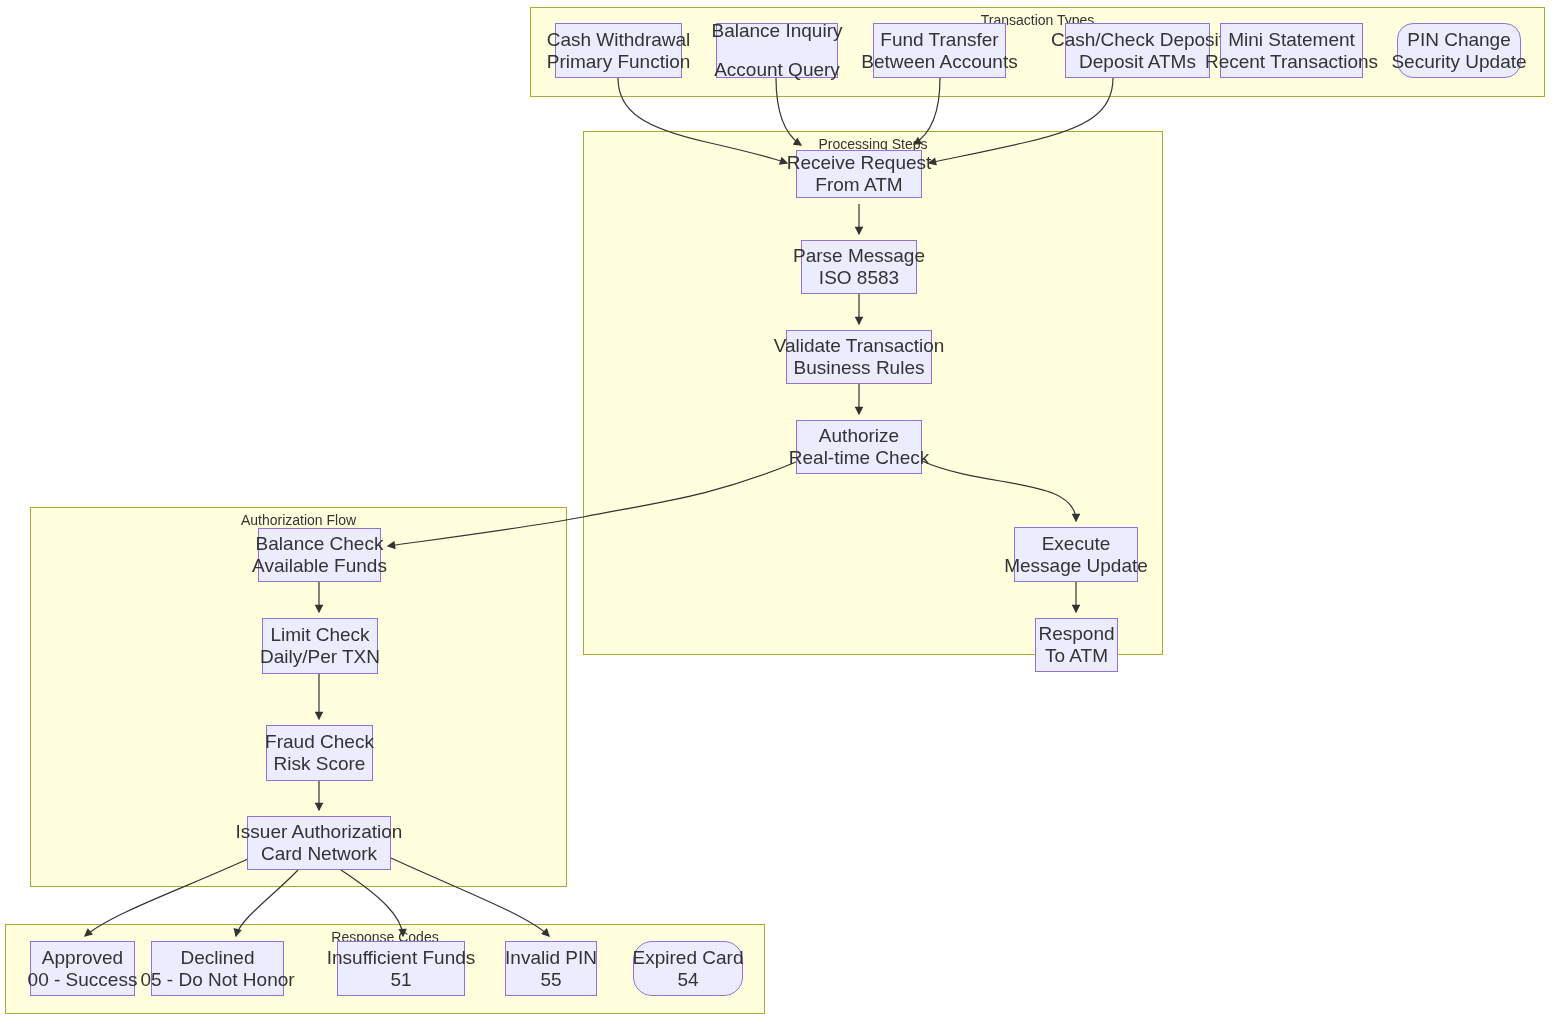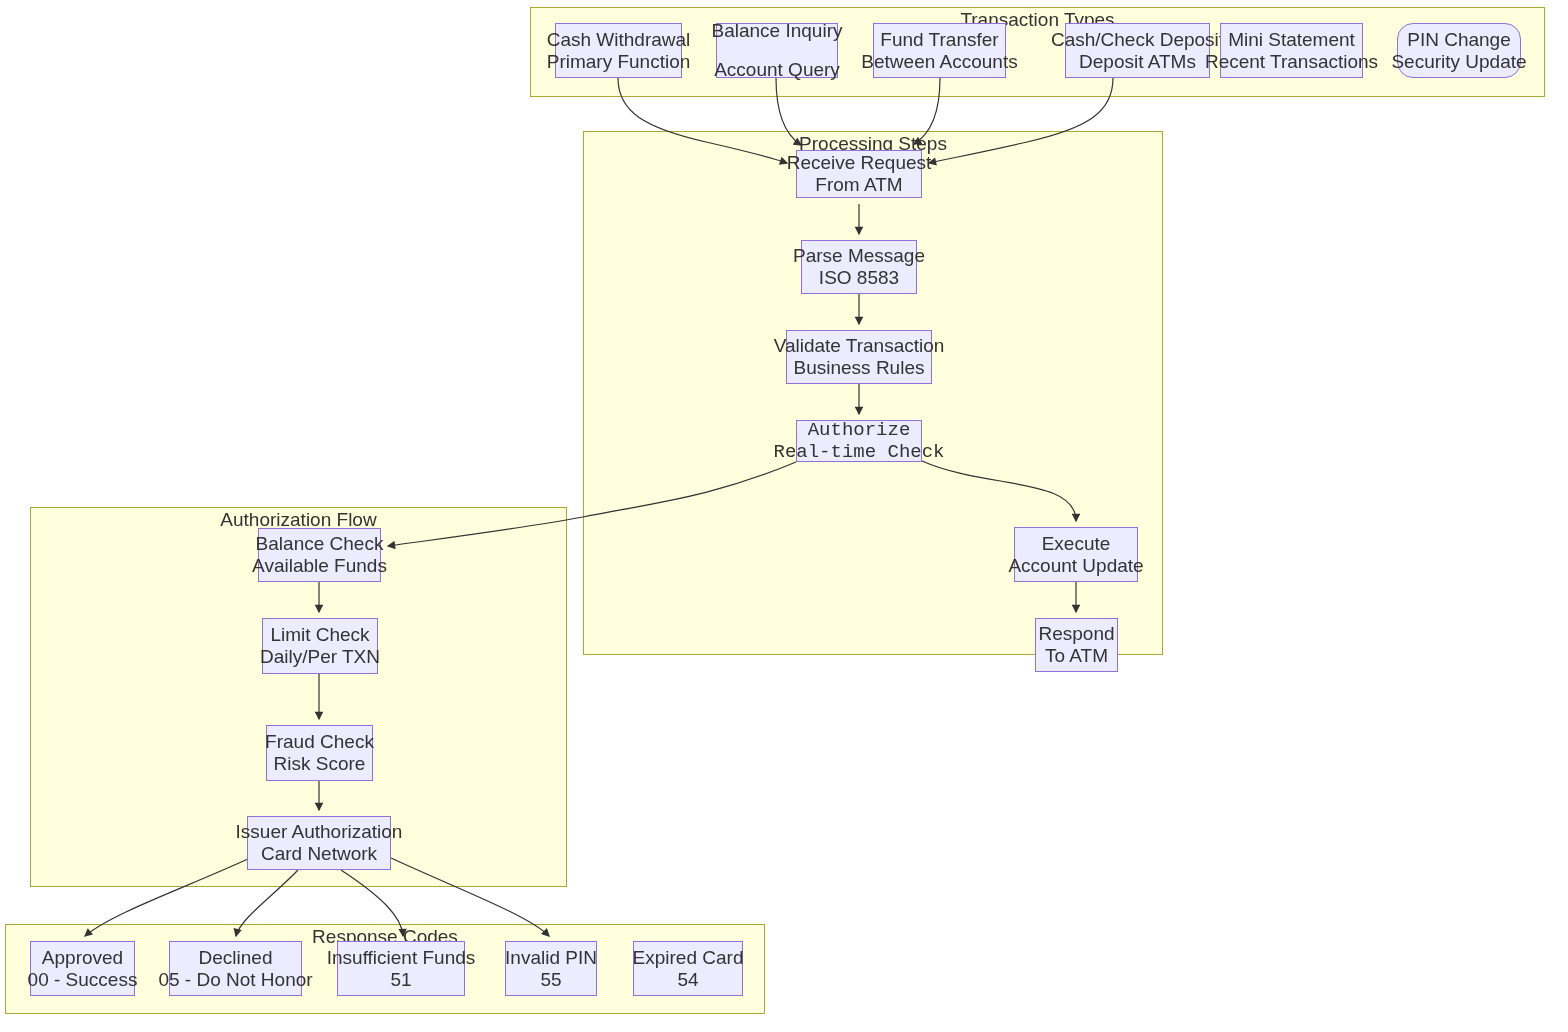--- a/index.html
+++ b/index.html
@@ -21,21 +21,21 @@
     background: var(--group-fill, #FFFFDE);
     border: 1px solid var(--group-border, #AAAA33);
     box-sizing: border-box;
   }
   .group-title {
     position: absolute;
     left: 0;
     right: 0;
     top: 3px;
     text-align: center;
-    font-size: 19px;
+    font-size: 14px;
     line-height: 18px;
     color: var(--text-color, #333333);
   }
   .node {
     position: absolute;
     background: var(--node-fill, #ECECFF);
     border: 1px solid var(--node-border, #9370DB);
     box-sizing: border-box;
     display: flex;
     flex-direction: column;
@@ -141,27 +141,27 @@
     <span>From ATM</span>
   </div>
   <div class="node" style="left:801px; top:240px; width:116px; height:54px;">
     <span>Parse Message</span>
     <span>ISO 8583</span>
   </div>
   <div class="node" style="left:786px; top:330px; width:146px; height:54px;">
     <span>Validate Transaction</span>
     <span>Business Rules</span>
   </div>
-  <div class="node" style="left:796px; top:420px; width:126px; height:42px;font-family:Liberation Mono, monospace;">
+  <div class="node" style="left:796px; top:420px; width:126px; height:54px;">
     <span>Authorize</span>
     <span>Real-time Check</span>
   </div>
   <div class="node" style="left:1014px; top:527px; width:124px; height:55px;">
     <span>Execute</span>
-    <span>Account Update</span>
+    <span>Message Update</span>
   </div>
   <div class="node" style="left:1035px; top:618px; width:83px; height:54px;">
     <span>Respond</span>
     <span>To ATM</span>
   </div>
 
   <div class="node" style="left:258px; top:528px; width:123px; height:54px;">
     <span>Balance Check</span>
     <span>Available Funds</span>
   </div>
@@ -175,30 +175,30 @@
   </div>
   <div class="node" style="left:247px; top:816px; width:144px; height:54px;">
     <span>Issuer Authorization</span>
     <span>Card Network</span>
   </div>
 
   <div class="node" style="left:30px; top:941px; width:105px; height:55px;">
     <span>Approved</span>
     <span>00 - Success</span>
   </div>
-  <div class="node" style="left:169px; top:941px; width:133px; height:55px;">
+  <div class="node" style="left:151px; top:941px; width:133px; height:55px;">
     <span>Declined</span>
     <span>05 - Do Not Honor</span>
   </div>
   <div class="node" style="left:337px; top:941px; width:128px; height:55px;">
     <span>Insufficient Funds</span>
     <span>51</span>
   </div>
   <div class="node" style="left:505px; top:941px; width:92px; height:55px;">
     <span>Invalid PIN</span>
     <span>55</span>
   </div>
-  <div class="node" style="left:633px; top:941px; width:110px; height:55px;">
+  <div class="node" style="left:633px; top:941px; width:110px; height:55px;border-radius:19px;">
     <span>Expired Card</span>
     <span>54</span>
   </div>
 
 </div>
 
 </body></html>

